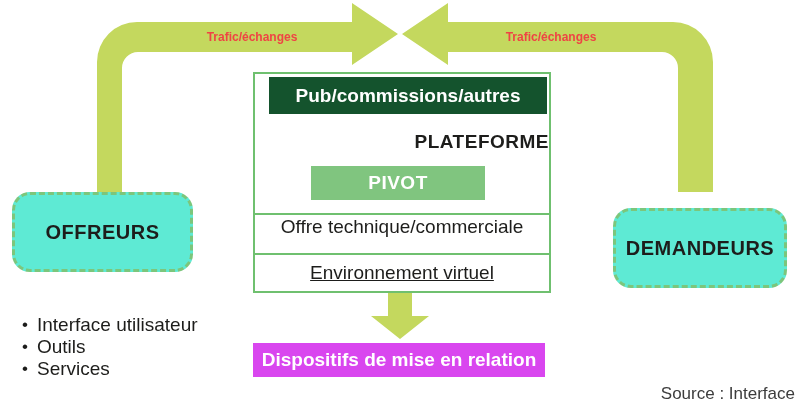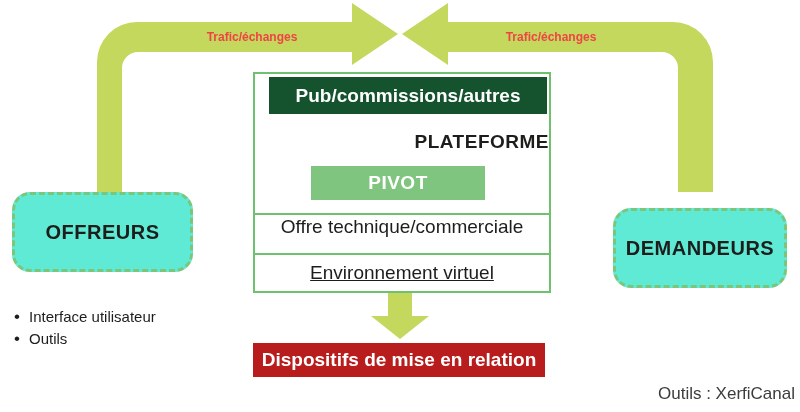--- a/index.html
+++ b/index.html
@@ -43,26 +43,26 @@
     display:flex; align-items:center; justify-content:center;
   }
   .platform-row {
     position:absolute; left:0; right:0; box-sizing:border-box; border-top:2px solid #6fc06f;
     display:flex; align-items:center; justify-content:center; font-size:19px;
   }
   .platform-row.r1 { top:139px; height:25px; }
   .platform-row.r2 { top:179px; bottom:0;text-decoration:underline; }
 
   .bottom-box {
-    position:absolute; left:253px; top:343px; width:292px; height:34px; background:#b91c1c;
+    position:absolute; left:253px; top:343px; width:292px; height:34px; background:#d946ef;
     color:#ffffff; font-weight:bold; font-size:19px;
     display:flex; align-items:center; justify-content:center;
   }
 
-  ul.bullet-list { position:absolute; list-style:none; margin:4px; padding:0; font-size:15px; line-height:22px; }
+  ul.bullet-list { position:absolute; list-style:none; margin:12px; padding:0; font-size:19px; line-height:22px; }
   ul.bullet-list.left  { left:10px;  top:302px; }
   ul.bullet-list.right { left:610px; top:326px; }
   ul.bullet-list li { padding-left:15px; position:relative; }
   ul.bullet-list li::before { content:"\2022"; position:absolute; left:0; top:0; font-size:17px; }
 
   .source {
     position:absolute; right:5px; top:384px; font-size:17px; color:#3c3c3c;
     font-family:"Liberation Sans", sans-serif;
   }
 </style>
@@ -96,18 +96,19 @@
     <div class="platform-row r2">Environnement virtuel</div>
   </div>
 
   <div class="bottom-box">
     <span>Dispositifs de mise en relation</span>
   </div>
 
   <ul class="bullet-list left">
     <li>Interface utilisateur</li>
     <li>Outils</li>
+    <li>Services</li>
   </ul>
 
 
-  <div class="source">Outils : XerfiCanal</div>
+  <div class="source">Source : Interface</div>
 
 </div>
 
 </body></html>

